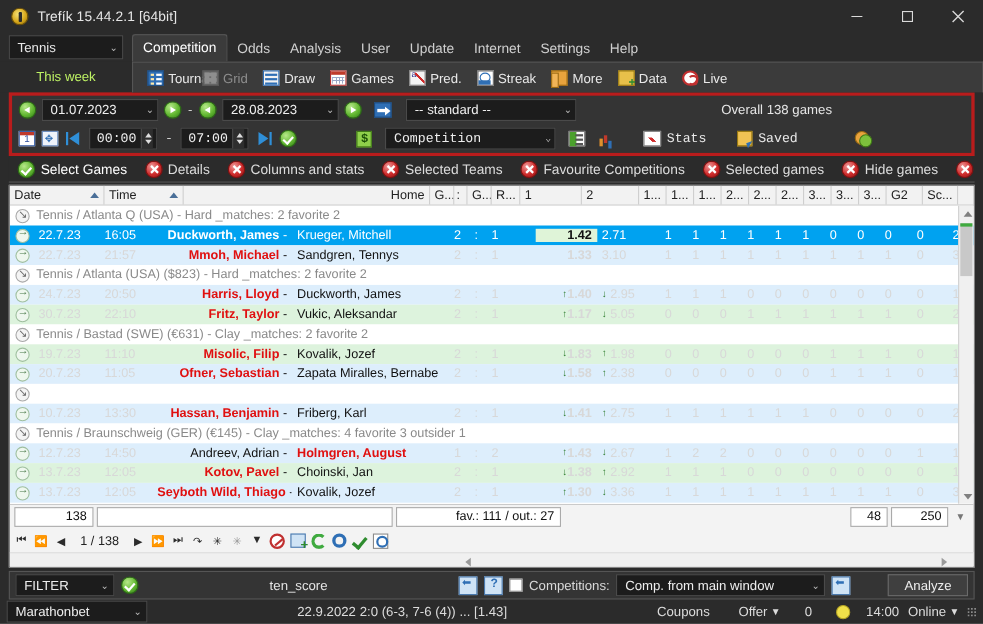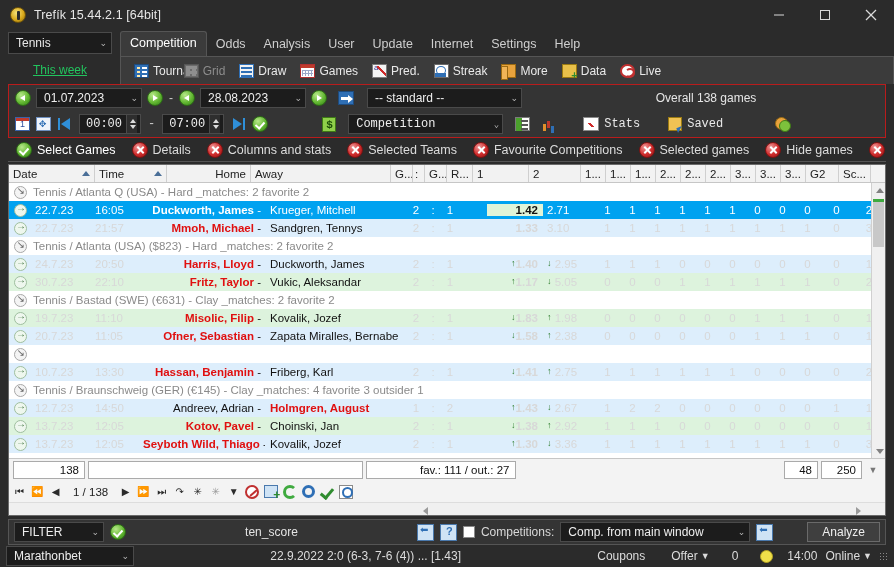--- a/index.html
+++ b/index.html
@@ -31,21 +31,21 @@
   .sportsel { width:104px; height:22px; margin-left:8px; margin-bottom:2px; background:#1c1c1c; border:1px solid #4a4a4a;
               display:flex; align-items:center; padding:0 4px 0 7px; font-size:12px; color:#e8e8e8; position:relative; }
   .sportsel .cv { margin-left:auto; color:#b9b9b9; font-size:9px; }
   .menus { display:flex; align-items:flex-end; height:26px; margin-left:8px; }
   .menu-item { padding:4px 9px 5px 9px; font-size:12.5px; color:#cfcfcf; }
   .menu-item.active { background:#3b3b3b; color:#ffffff; border-top:1px solid #555; border-left:1px solid #555; border-right:1px solid #555;
                       border-radius:3px 3px 0 0; padding:4px 9px 6px 9px; }
 
   
   .ribbonwrap { height:28px; display:flex; flex:0 0 28px; background:#2b2b2b; }
-  .thisweek { width:104px; margin-left:8px; display:flex; align-items:center; justify-content:center; font-size:12px; color:#22c55e;text-decoration:underline; }
+  .thisweek { width:104px; margin-left:8px; display:flex; align-items:center; justify-content:center; font-size:12px; color:#bef264; }
   .ribbon { flex:1 1 auto; margin-left:8px; background:#3b3b3b; border-top:1px solid #555; border-left:1px solid #555; border-right:1px solid #555;
             display:flex; align-items:center; gap:0px; padding-left:6px; position:relative; }
   .rb { display:flex; align-items:center; gap:4px; padding:0 7px; height:26px; color:#e9e9e9; font-size:12px; white-space:nowrap; }
   .rb.dis { color:#8d8d8d; }
   .ic { width:15px; height:14px; flex:0 0 15px; position:relative; display:inline-block; }
 
   
   .ic-list { background:#2f6fb5; border:1px solid #1e4b7d; }
   .ic-list:before { content:""; position:absolute; left:2px; top:2px; width:3px; height:2px; background:#ffe9a8; box-shadow:0 4px 0 #ffe9a8, 0 8px 0 #ffe9a8; }
   .ic-list:after { content:""; position:absolute; left:7px; top:2px; width:5px; height:2px; background:#fff; box-shadow:0 4px 0 #fff, 0 8px 0 #fff; }
@@ -69,21 +69,21 @@
   .ic-streak:before { content:""; position:absolute; left:1px; top:1px; width:8px; height:7px; border:1px solid #2f6fb5; border-radius:50%; }
   .ic-streak:after { content:""; position:absolute; left:0; bottom:0; right:2px; height:4px; background:#2f6fb5; font-size:5px; }
   .ic-more { background:#e8a33d; border:1px solid #9a6a12; }
   .ic-more:before { content:""; position:absolute; left:-1px; top:1px; width:5px; height:12px; background:#f0b457; border:1px solid #9a6a12; }
   .ic-data { background:#e8c04a; border:1px solid #9a7a12; }
   .ic-data:after { content:"+"; position:absolute; right:-2px; bottom:-4px; color:#2f8c2f; font-size:11px; font-weight:bold; line-height:1; }
   .ic-live { border-radius:50%; border:2px solid #c03030; background:#fff; }
   .ic-live:after { content:""; position:absolute; left:3px; top:2px; width:6px; height:6px; border:2px solid #c03030; border-radius:50%; border-left-color:transparent; }
 
   
-  .panel { margin:0 8px; background:#343434; border:1px solid #b91c1c; flex:0 0 auto; }
+  .panel { margin:0 8px; background:#343434; border:3px solid #b91c1c; flex:0 0 auto; }
   .prow { display:flex; align-items:center; height:26px; padding-left:6px; gap:5px; }
   .gbtn { width:16px; height:16px; border-radius:50%; flex:0 0 16px; position:relative;
           background:radial-gradient(circle at 35% 30%, #b7e88a 0%, #63b832 55%, #2f7a16 100%); border:1px solid #2d6c16; }
   .gbtn.arrow-l:after, .gbtn.arrow-r:after { content:""; position:absolute; top:4px; width:0; height:0;
           border-top:3px solid transparent; border-bottom:3px solid transparent; }
   .gbtn.arrow-l:after { left:4px; border-right:5px solid #fff; }
   .gbtn.arrow-r:after { right:4px; border-left:5px solid #fff; }
   .gbtn.check:after { content:""; position:absolute; left:4px; top:3px; width:4px; height:7px; border:solid #fff; border-width:0 2px 2px 0; transform:rotate(42deg); }
   .rbtn { width:16px; height:16px; border-radius:50%; flex:0 0 16px; position:relative;
           background:radial-gradient(circle at 35% 30%, #f09a9a 0%, #cf2b2b 55%, #8a1414 100%); border:1px solid #7e1212; }
@@ -416,23 +416,20 @@
         <span>Date</span>
           <i class="sortasc"></i>
       </div>
       <div class="gh" style="width:72px;flex:0 0 72px;">
         <span>Time</span>
           <i class="sortasc"></i>
       </div>
       <div class="gh" style="flex:1 1 auto;justify-content:flex-end;">
         <span>Home</span>
       </div>
-      <div class="gh" style="width:140px;flex:0 0 140px;">
-        <span>Away</span>
-      </div>
       <div class="gh" style="width:22px;flex:0 0 22px;">
           <span>G...</span>
         </div>
       <div class="gh" style="width:12px;flex:0 0 12px;padding:0 2px;">
           <span>:</span>
         </div>
       <div class="gh" style="width:22px;flex:0 0 22px;">
           <span>G...</span>
         </div>
       <div class="gh" style="width:26px;flex:0 0 26px;">
@@ -779,21 +776,21 @@
       </div>
     </div>
 
     <div class="gfoot">
       <div class="gf1">
         <div class="ibox" style="width:72px;">138</div>
         <div class="ibox" style="flex:1 1 auto;"></div>
         <div class="ibox" style="width:150px;">fav.: 111 / out.: 27</div>
         <div style="flex:1 1 auto;"></div>
         <div class="ibox" style="width:34px;">48</div>
-        <div class="ibox" style="width:41px;">250</div>
+        <div class="ibox" style="width:52px;">250</div>
         <div style="width:16px;text-align:center;color:#777;font-size:9px;">▼</div>
       </div>
       <div class="gf2">
         <div class="navbtn">⏮</div>
         <div class="navbtn">⏪</div>
         <div class="navbtn">◀</div>
         <div class="pgn">1 / 138</div>
         <div class="navbtn">▶</div>
         <div class="navbtn">⏩</div>
         <div class="navbtn">⏭</div>

